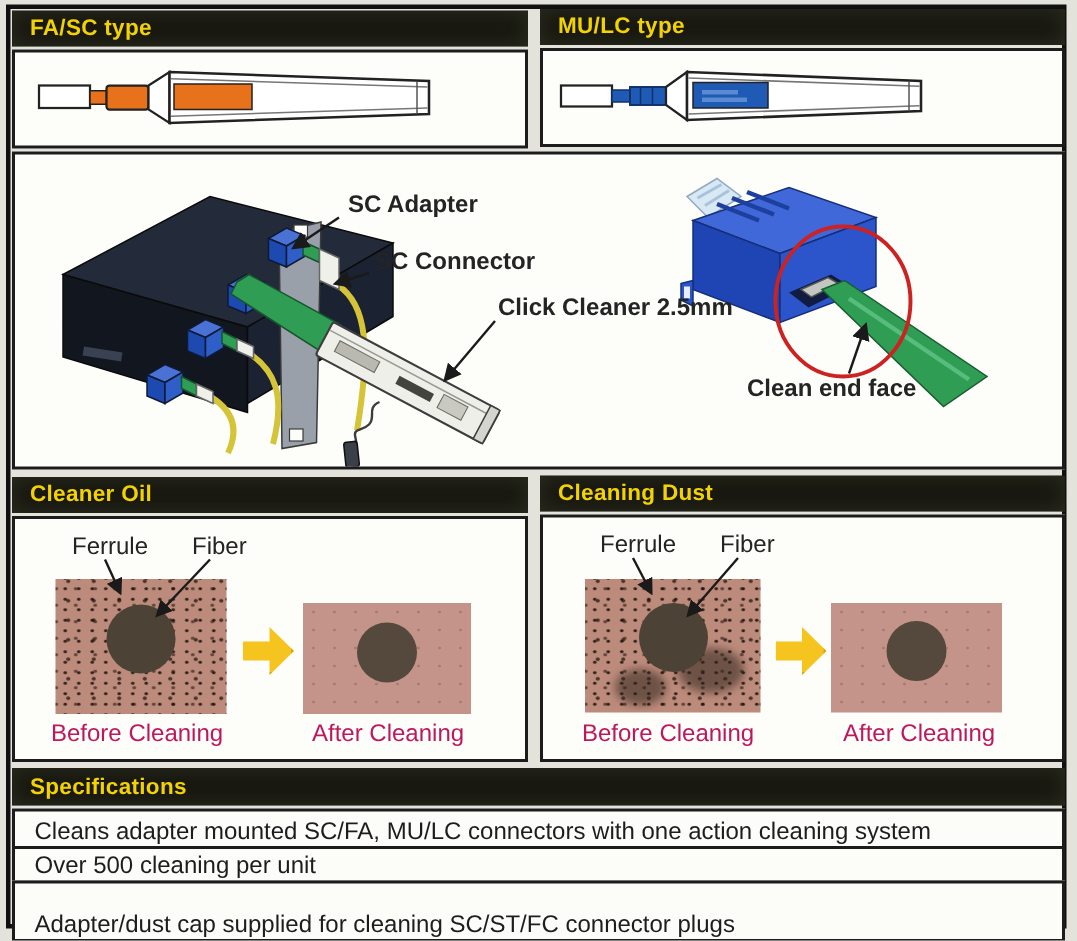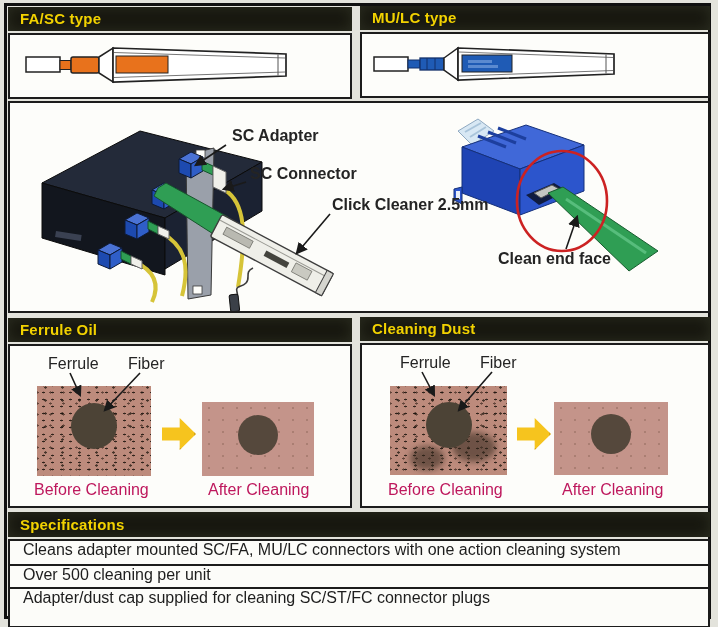--- a/index.html
+++ b/index.html
@@ -16,21 +16,21 @@
     position:absolute;height:24px;background:#17170f;color:#f2d200;
     font-weight:bold;font-size:15px;line-height:24px;padding-left:12px;
     box-sizing:border-box;letter-spacing:.2px;
     box-shadow:inset 0 0 14px rgba(70,75,55,.45);
   }
   .panel{
     position:absolute;background:#fdfdfa;border:2px solid #1c1c1c;box-sizing:border-box;
   }
   .spec-row{
     position:absolute;background:#fcfcf9;border:2px solid #1c1c1c;box-sizing:border-box;
-    font-size:16px;color:#1d1d1d;padding-left:13px;display:flex;align-items:flex-start;
+    font-size:16px;color:#1d1d1d;padding-left:13px;display:flex;align-items:flex-end;
   }
   .micro{position:absolute;background-color:#bd8b7c;overflow:hidden;}
   .micro.speckled{
     background-image:
       radial-gradient(rgba(25,18,12,.85) 1px, transparent 1.4px),
       radial-gradient(rgba(60,40,30,.7) 1px, transparent 1.5px),
       radial-gradient(rgba(30,22,14,.75) 1.2px, transparent 1.7px);
     background-size:9px 7px,13px 11px,17px 13px;
     background-position:2px 3px,7px 1px,0 8px;
   }
@@ -196,21 +196,21 @@
       <text x="240" y="76" font-size="16">SC Connector</text>
       <line x1="236" y1="79" x2="214" y2="86" stroke="#1a1a1a" stroke-width="1.6" marker-end="url(#ah1)"></line>
       <text x="322" y="107" font-size="16">Click Cleaner 2.5mm</text>
       <line x1="320" y1="111" x2="287" y2="150" stroke="#1a1a1a" stroke-width="1.6" marker-end="url(#ah1)"></line>
       <text x="488" y="161" font-size="16">Clean end face</text>
       <line x1="556" y1="146" x2="567" y2="114" stroke="#1a1a1a" stroke-width="1.6" marker-end="url(#ah1)"></line>
     </svg>
   </div>
 
   <div class="hdr" style="left:8px;top:318px;width:344px;">
-    <span>Ferrule Oil</span>
+    <span>Cleaner Oil</span>
   </div>
   <div class="panel" style="left:8px;top:344px;width:344px;height:164px;">
     <div class="micro speckled" style="left:27px;top:40px;width:114px;height:90px;">
       <div class="core"></div>
     </div>
     <div class="block-arrow" style="left:152px;top:72px;"></div>
     <div class="micro clean" style="left:192px;top:56px;width:112px;height:74px;">
       <div class="core"></div>
     </div>
     <div class="caption" style="left:24px;top:135px;">Before Cleaning</div>

